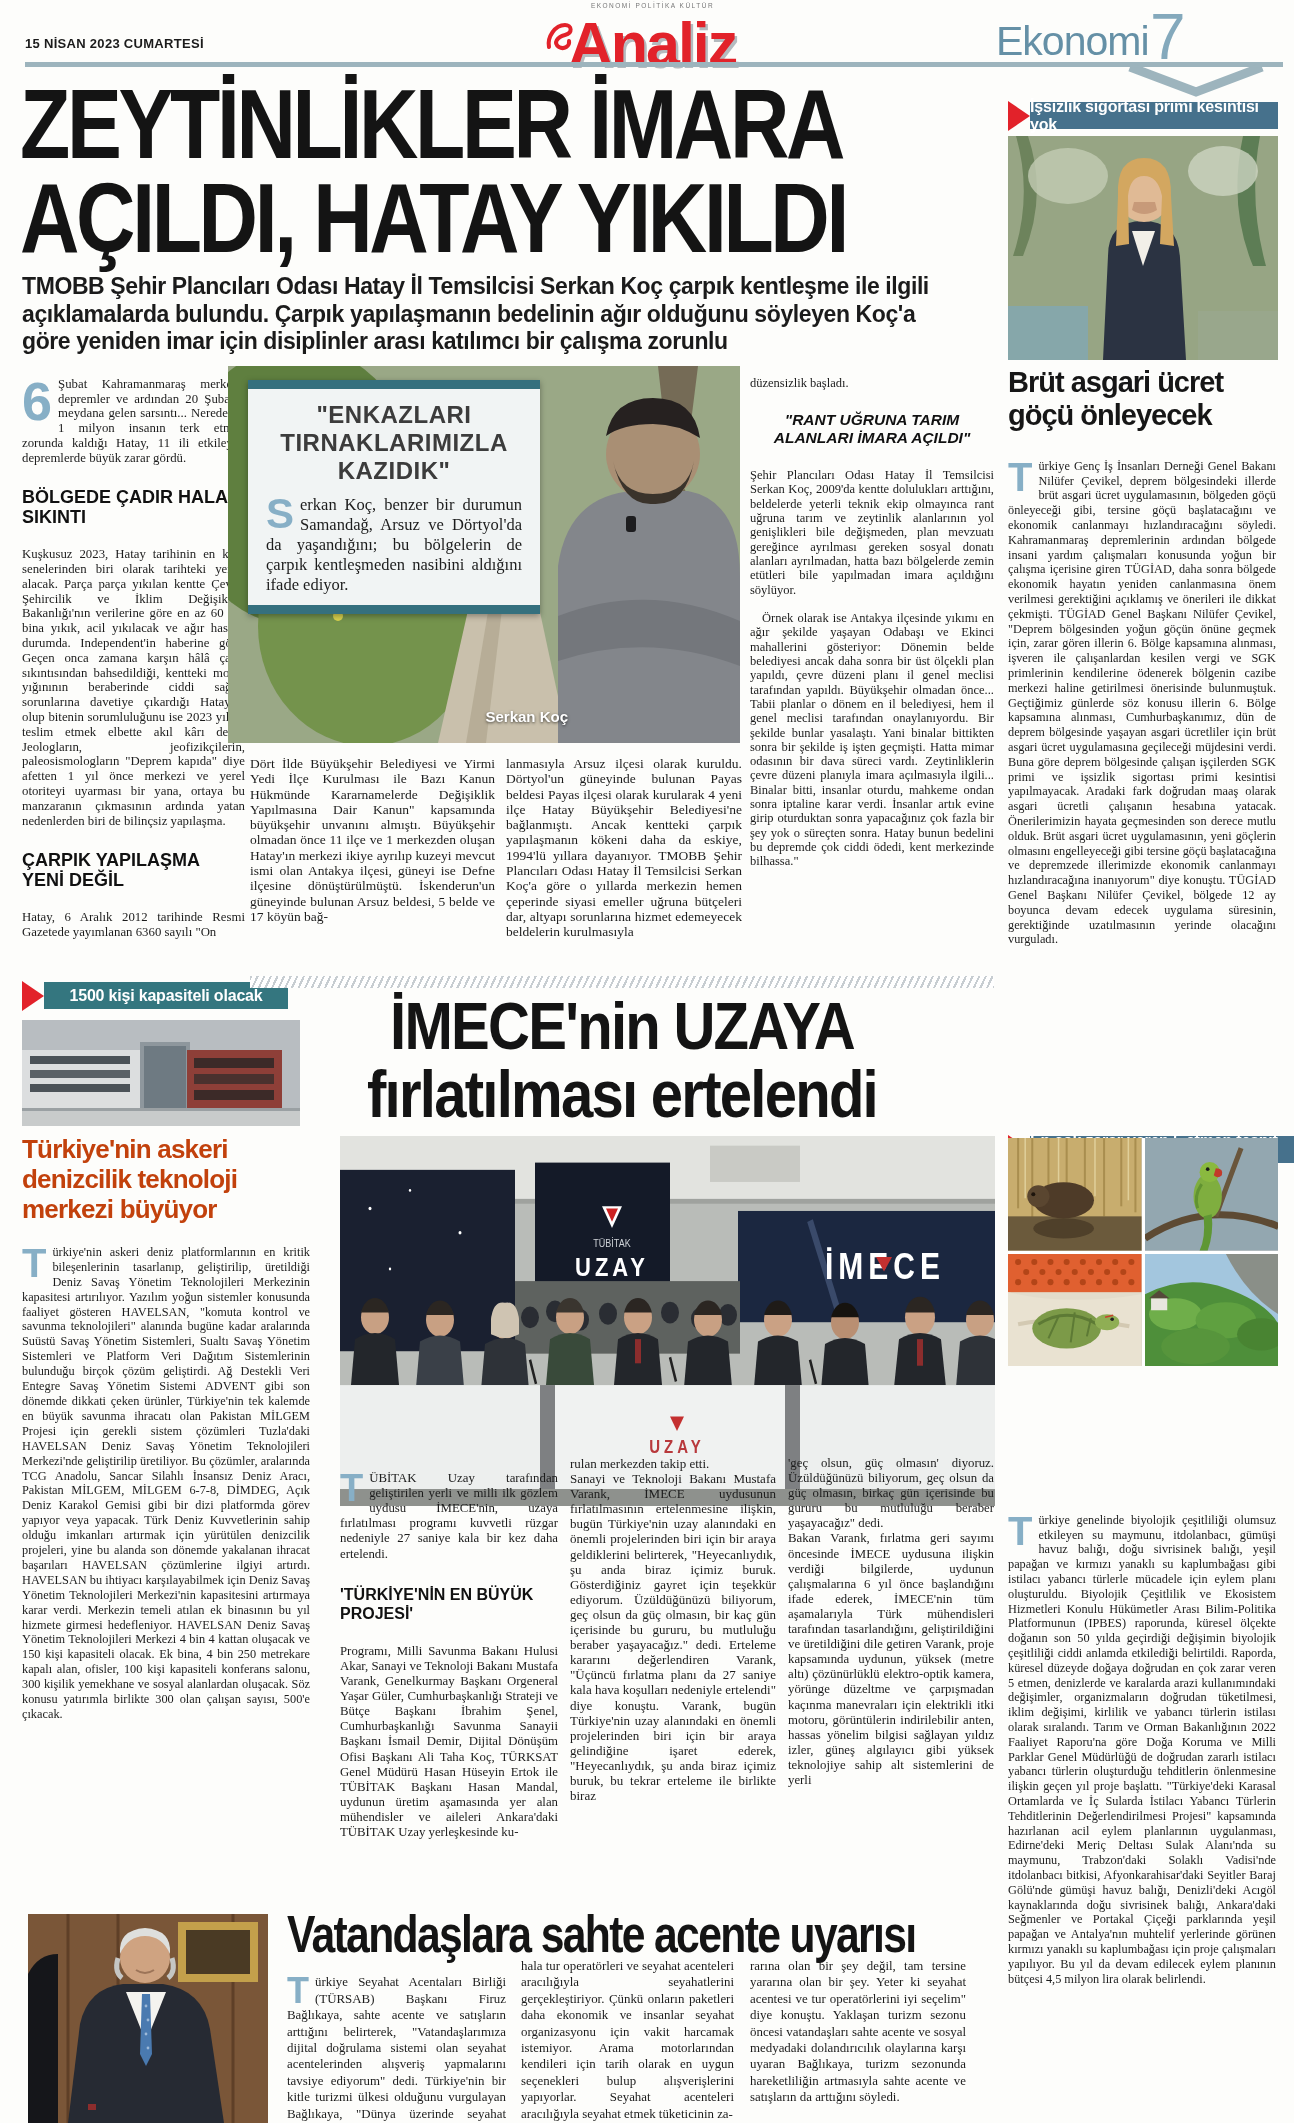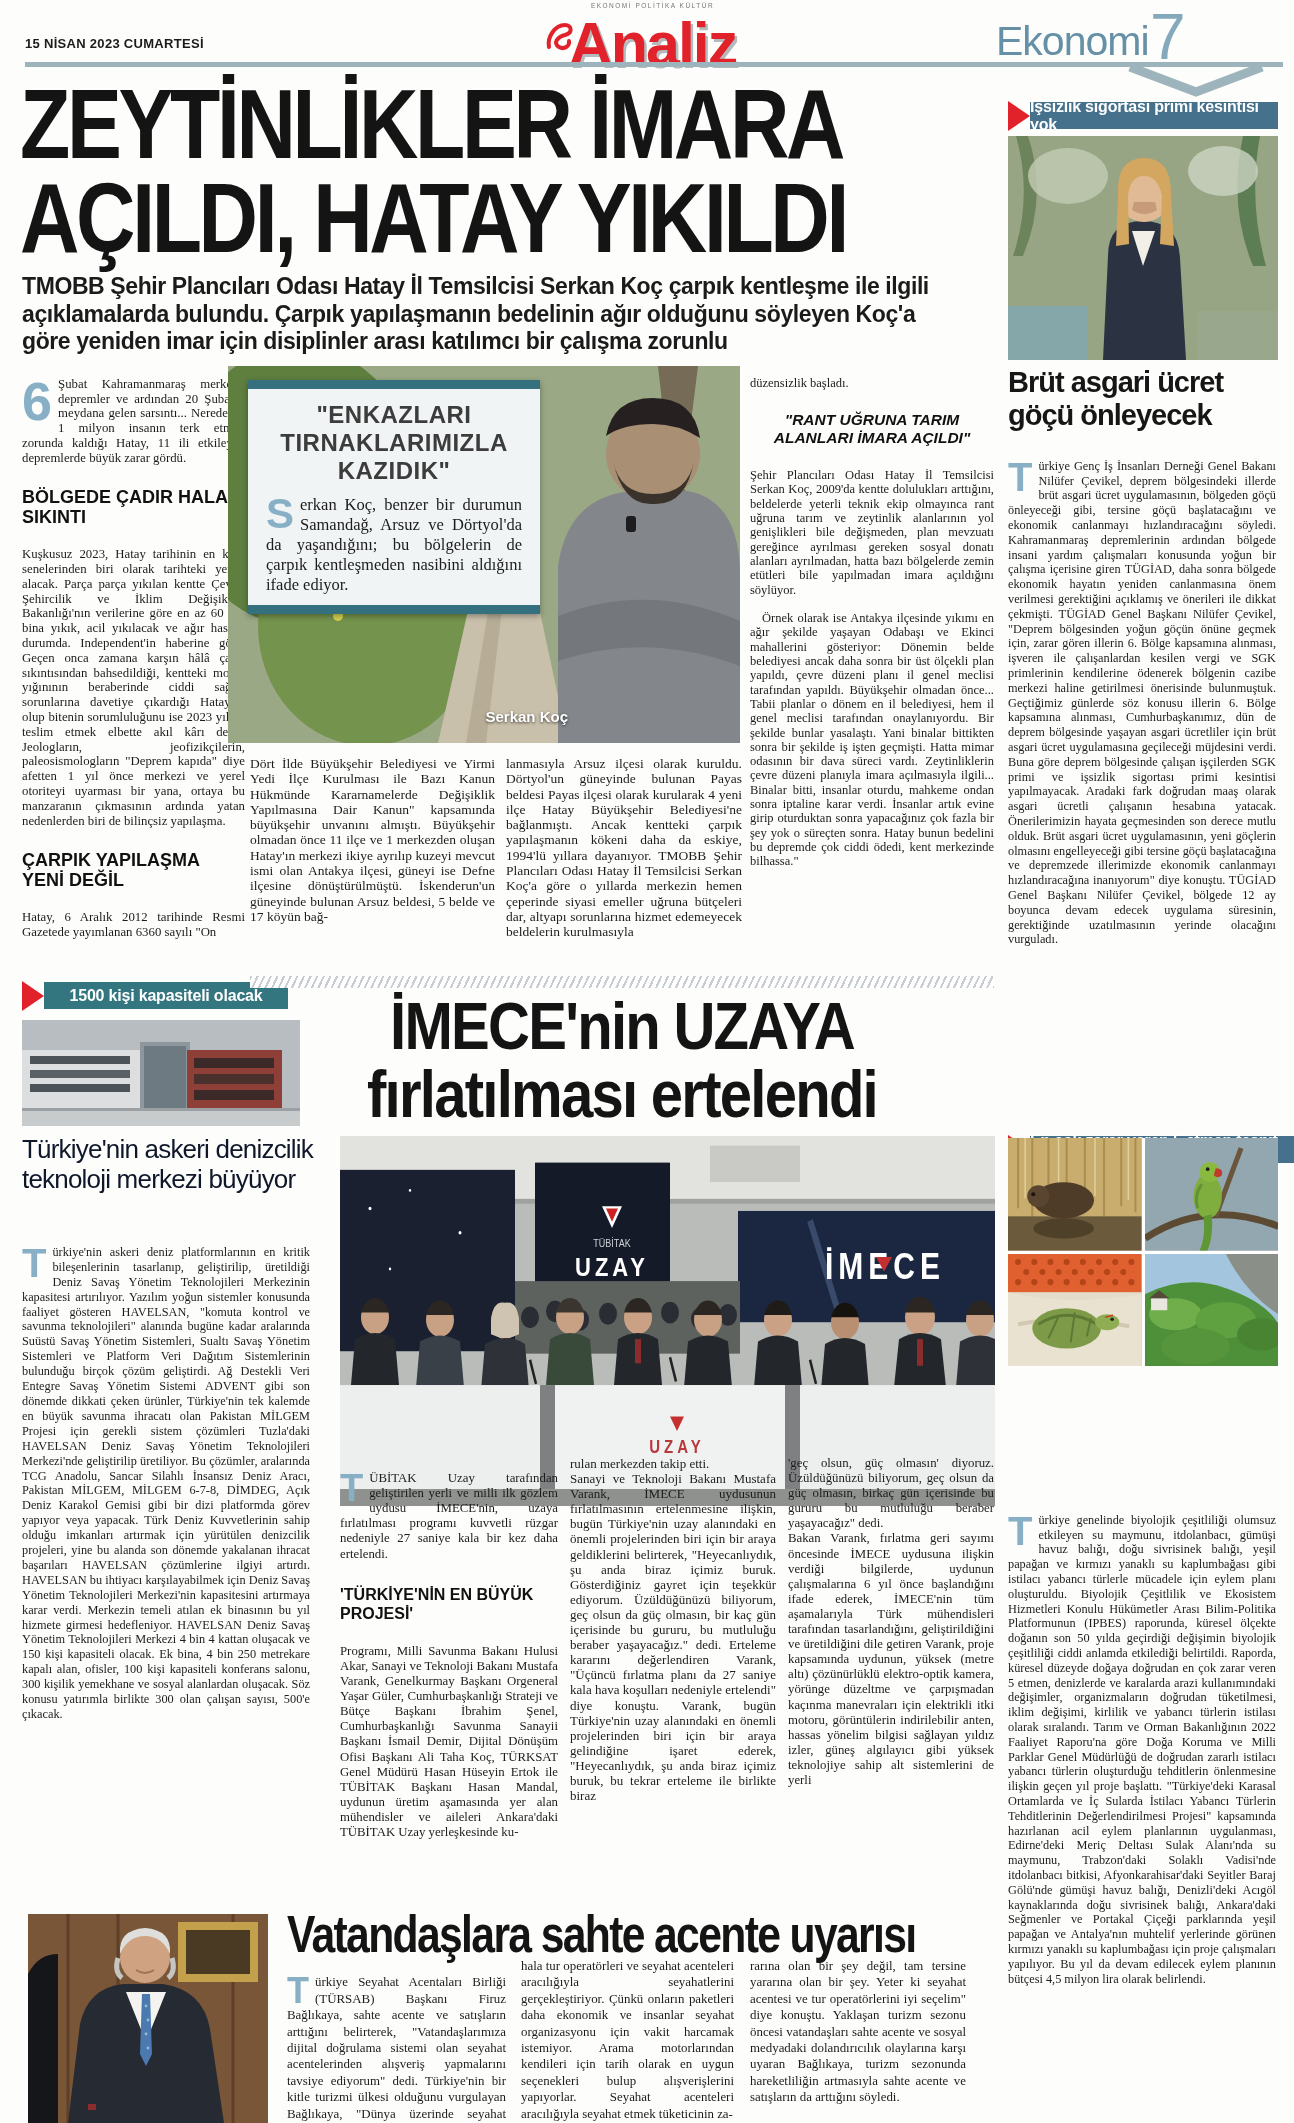--- a/index.html
+++ b/index.html
@@ -151,21 +151,21 @@
       <rect x="122" y="26" width="42" height="62" fill="#6e7a82"></rect>
       <rect x="165" y="30" width="95" height="62" fill="#8e3f38"></rect>
       <rect x="172" y="38" width="80" height="10" fill="#3c2a28"></rect>
       <rect x="172" y="54" width="80" height="10" fill="#4a312e"></rect>
       <rect x="172" y="70" width="80" height="10" fill="#3c2a28"></rect>
       <rect x="0" y="90" width="278" height="16" fill="#c8cbcb"></rect>
       <rect x="0" y="88" width="278" height="3" fill="#9aa0a3"></rect>
     </svg>
   </div>
 
-  <div class="abs" style="left:22px;top:1134px;width:292px;font-size:26px;line-height:30px;font-weight:400;letter-spacing:-0.8px;color:#0f172a;">Türkiye'nin askeri denizcilik teknoloji merkezi büyüyor</div>
+  <div class="abs" style="left:22px;top:1134px;width:292px;font-size:26px;line-height:30px;font-weight:700;letter-spacing:-0.8px;color:#c2410c;">Türkiye'nin askeri denizcilik teknoloji merkezi büyüyor</div>
 
   <div class="abs serif" style="left:22px;top:1230px;width:288px;height:676px;font-size:12.3px;line-height:14.9px;">
     <span class="dropcap" style="font-size:40px;">T</span><span>ürkiye'nin askeri deniz platformlarının en kritik bileşenlerinin tasarlanıp, geliştirilip, üretildiği Deniz Savaş Yönetim Teknolojileri Merkezinin kapasitesi artırılıyor. Yazılım yoğun sistemler konusunda faaliyet gösteren HAVELSAN, "komuta kontrol ve savunma teknolojileri" alanında bugüne kadar aralarında Suüstü Savaş Yönetim Sistemleri, Sualtı Savaş Yönetim Sistemleri ve Platform Veri Dağıtım Sistemlerinin bulunduğu birçok çözüm geliştirdi. Ağ Destekli Veri Entegre Savaş Yönetim Sistemi ADVENT gibi son dönemde dikkati çeken ürünler, Türkiye'nin tek kalemde en büyük savunma ihracatı olan Pakistan MİLGEM Projesi için gerekli sistem çözümleri Tuzla'daki HAVELSAN Deniz Savaş Yönetim Teknolojileri Merkezi'nde geliştirilip üretiliyor. Bu çözümler, aralarında TCG Anadolu, Sancar Silahlı İnsansız Deniz Aracı, Pakistan MİLGEM, MİLGEM 6-7-8, DİMDEG, Açık Deniz Karakol Gemisi gibi bir dizi platformda görev yapıyor veya yapacak. Türk Deniz Kuvvetlerinin sahip olduğu imkanları artırmak için yürütülen denizcilik projeleri, yine bu alanda son dönemde yakalanan ihracat başarıları HAVELSAN çözümlerine ilgiyi artırdı. HAVELSAN bu ihtiyacı karşılayabilmek için Deniz Savaş Yönetim Teknolojileri Merkezi'nin kapasitesini artırmaya karar verdi. Merkezin temeli atılan ek binasının bu yıl hizmete girmesi hedefleniyor. HAVELSAN Deniz Savaş Yönetim Teknolojileri Merkezi 4 bin 4 kattan oluşacak ve 150 kişi kapasiteli olacak. Ek bina, 4 bin 250 metrekare kapalı alan, ofisler, 100 kişi kapasiteli konferans salonu, 300 kişilik yemekhane ve sosyal alanlardan oluşacak. Söz konusu yatırımla birlikte 300 olan çalışan sayısı, 500'e çıkacak.</span>
   </div>
 
   <div class="abs hatch" style="left:250px;top:976px;width:744px;height:12px;"></div>
 
   <div class="abs" style="left:250px;top:994px;width:744px;text-align:center;font-size:66px;line-height:64px;font-weight:800;letter-spacing:-2px;color:#141414;transform:scaleX(0.88);transform-origin:center top;">İMECE'nin UZAYA</div>
   <div class="abs" style="left:250px;top:1062px;width:744px;text-align:center;font-size:66px;line-height:64px;font-weight:800;letter-spacing:-2px;color:#141414;transform:scaleX(0.88);transform-origin:center top;">fırlatılması ertelendi</div>
 

